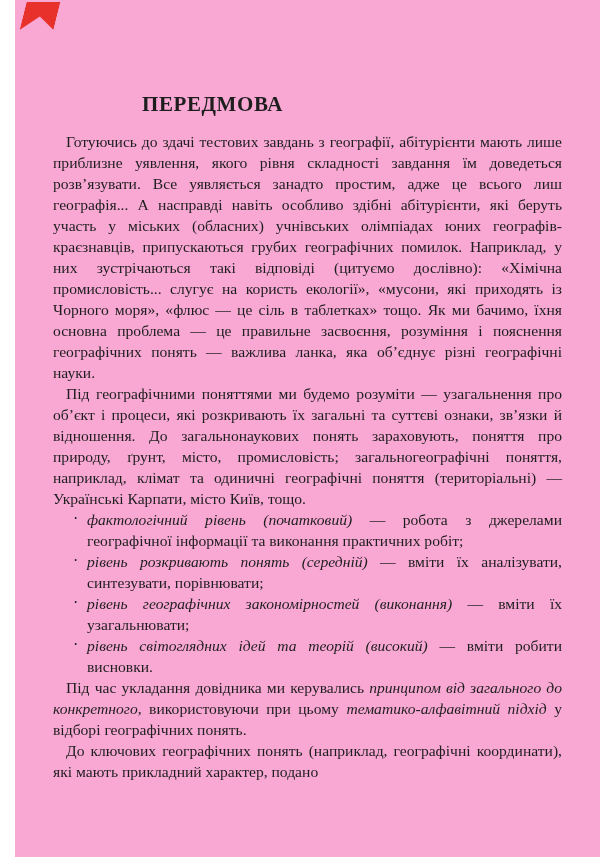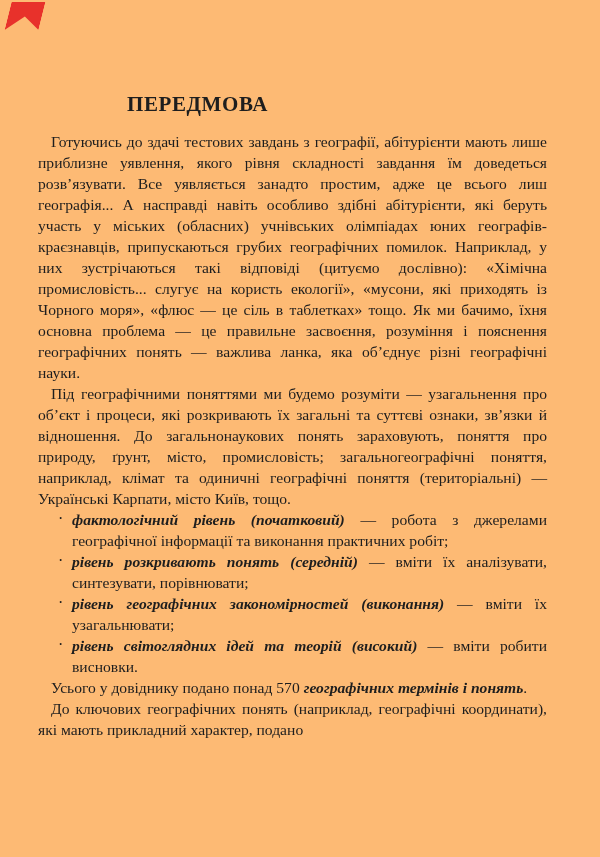--- a/index.html
+++ b/index.html
@@ -11,21 +11,22 @@
     height: 857px;
     background: #ffffff;
     position: relative;
     overflow: hidden;
     font-family: "Liberation Serif", serif;
     color: #1e1e1e;
   }
   .page {
     position: absolute;
     inset: 0;
-    background: #fdba74;
+    background: #f9a8d4;
+    margin-left: 15px;
   }
   .bookmark {
     position: absolute;
     left: 8px;
     top: 2px;
     width: 34px;
     height: 28px;
     transform: skewX(-14deg);
     clip-path: polygon(0 0, 100% 0, 100% 100%, 50% 52%, 0 100%);
   }
@@ -58,31 +59,31 @@
     position: relative;
     text-indent: 0;
   }
   .body-text .marker {
     position: absolute;
     left: 20px;
     top: -1px;
     font-size: 16px;
   }
   .r-b { font-weight: normal; }
-  .r-i { font-style: italic; font-weight: bold; }
+  .r-i { font-style: italic; }
 </style>
 </head>
 <body style="background: rgb(255, 255, 255); color: rgb(30, 30, 30);">
 
 <div class="page">
   <div class="bookmark" style="background: rgb(232, 49, 43);"></div>
   <h1 class="title">ПЕРЕДМОВА</h1>
   <div class="body-text">
       <p class="indent"><span class="r-n">Готуючись до здачі тестових завдань з географії, абітурієнти мають лише приблизне уявлення, якого рівня складності завдання їм доведеться розв’язувати. Все уявляється занадто простим, адже це всього лиш географія... А насправді навіть особливо здібні абітурієнти, які беруть участь у міських (обласних) учнівських олімпіадах юних географів-краєзнавців, припускаються грубих географічних помилок. Наприклад, у них зустрічаються такі відповіді (цитуємо дослівно): «Хімічна промисловість... слугує на користь екології», «мусони, які приходять із Чорного моря», «флюс — це сіль в таблетках» тощо. Як ми бачимо, їхня основна проблема — це правильне засвоєння, розуміння і пояснення географічних понять — важлива ланка, яка об’єднує різні географічні науки.</span></p>
       <p class="indent"><span class="r-n">Під </span><span class="r-b">географічними поняттями</span><span class="r-n"> ми будемо розуміти — узагальнення про об’єкт і процеси, які розкривають їх загальні та суттєві ознаки, зв’язки й відношення. До загальнонаукових понять зараховують, поняття про природу, ґрунт, місто, промисловість; загальногеографічні поняття, наприклад, клімат та одиничні географічні поняття (територіальні) — Українські Карпати, місто Київ, тощо.</span></p>
       <p class="bullet"><span class="marker">·</span><span class="r-i">фактологічний рівень (початковий)</span><span class="r-n"> — робота з джерелами географічної інформації та виконання практичних робіт;</span></p>
       <p class="bullet"><span class="marker">·</span><span class="r-i">рівень розкривають понять (середній)</span><span class="r-n"> — вміти їх аналізувати, синтезувати, порівнювати;</span></p>
       <p class="bullet"><span class="marker">·</span><span class="r-i">рівень географічних закономірностей (виконання)</span><span class="r-n"> — вміти їх узагальнювати;</span></p>
       <p class="bullet"><span class="marker">·</span><span class="r-i">рівень світоглядних ідей та теорій (високий)</span><span class="r-n"> — вміти робити висновки.</span></p>
-      <p class="indent"><span class="r-n">Усього у довіднику подано понад 570 </span><span class="r-i">географічних термінів і понять</span><span class="r-n">.</span></p>
+      <p class="indent"><span class="r-n">Під час укладання довідника ми керувались </span><span class="r-i">принципом від загального до конкретного</span><span class="r-n">, використовуючи при цьому </span><span class="r-i">тематико-алфавітний підхід</span><span class="r-n"> у відборі географічних понять.</span></p>
       <p class="indent"><span class="r-n">До ключових географічних понять (наприклад, </span><span class="r-b">географічні координати</span><span class="r-n">), які мають прикладний характер, подано </span></p>
     </div>
 </div>
 
 </body></html>

